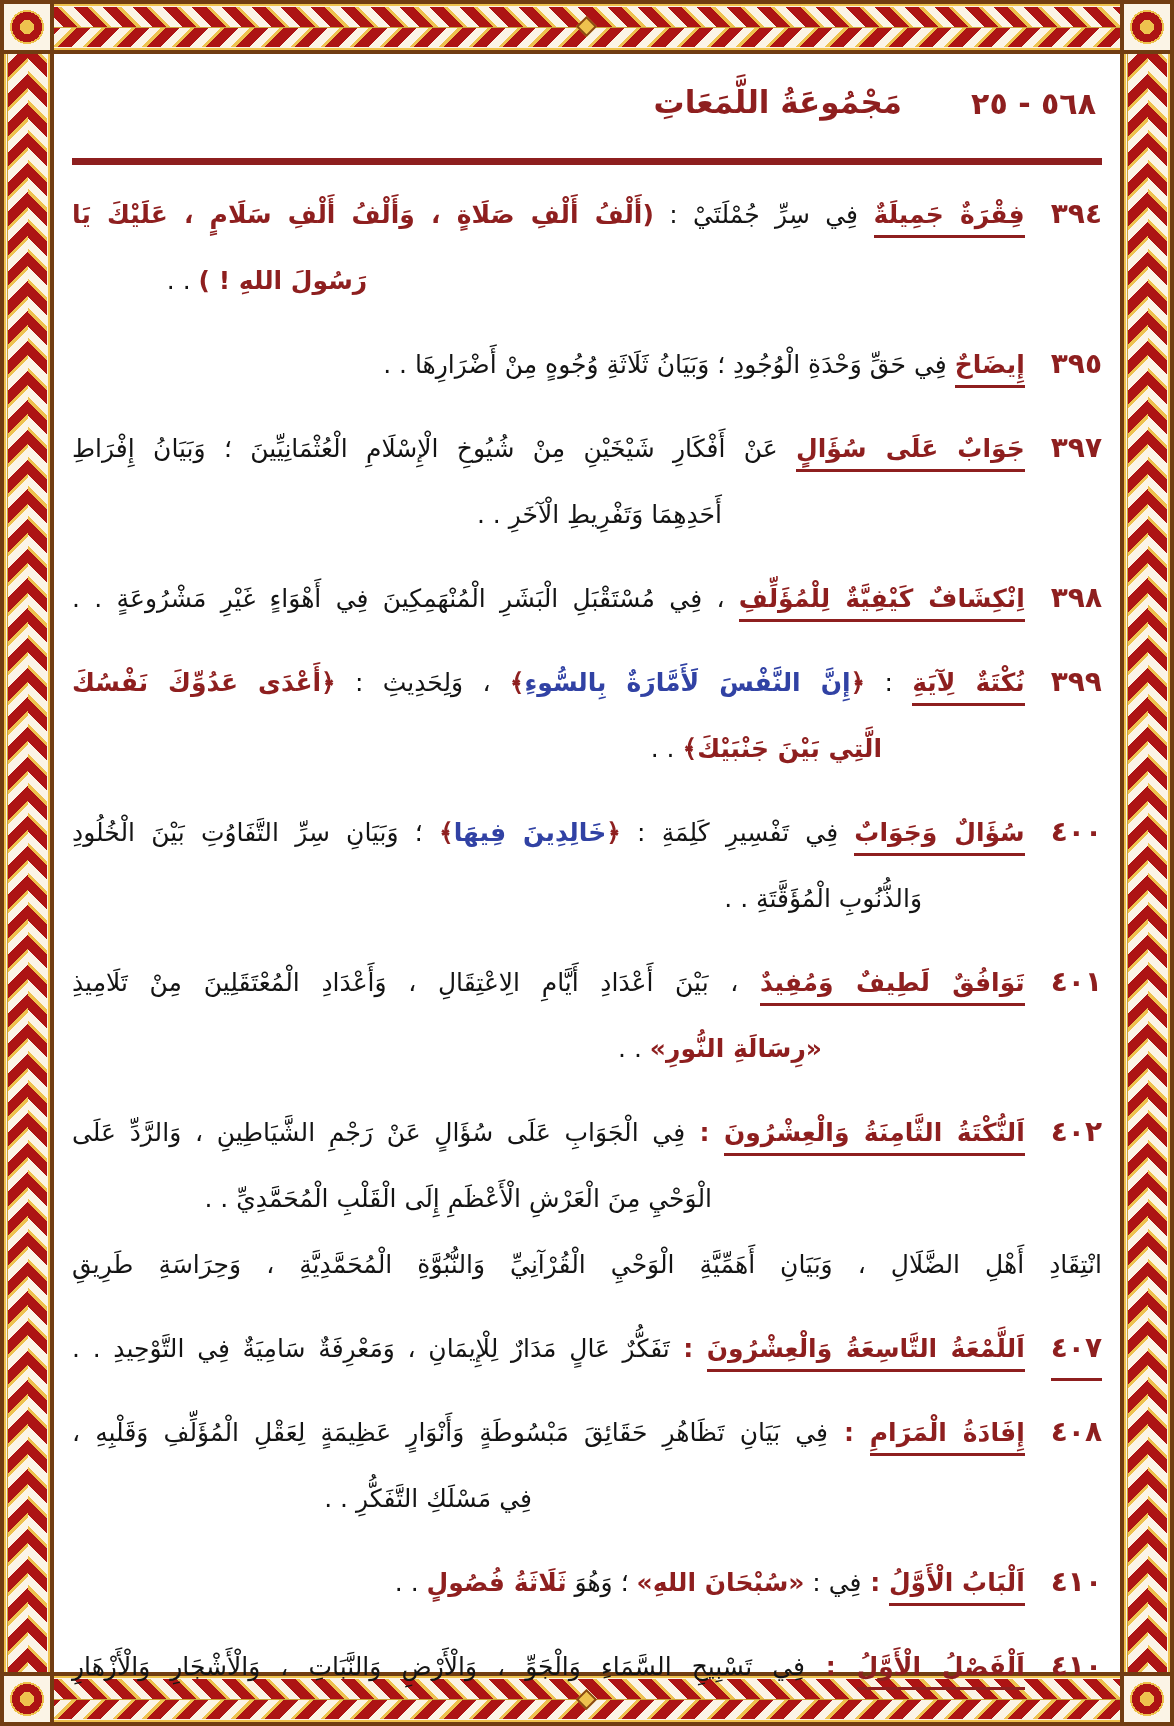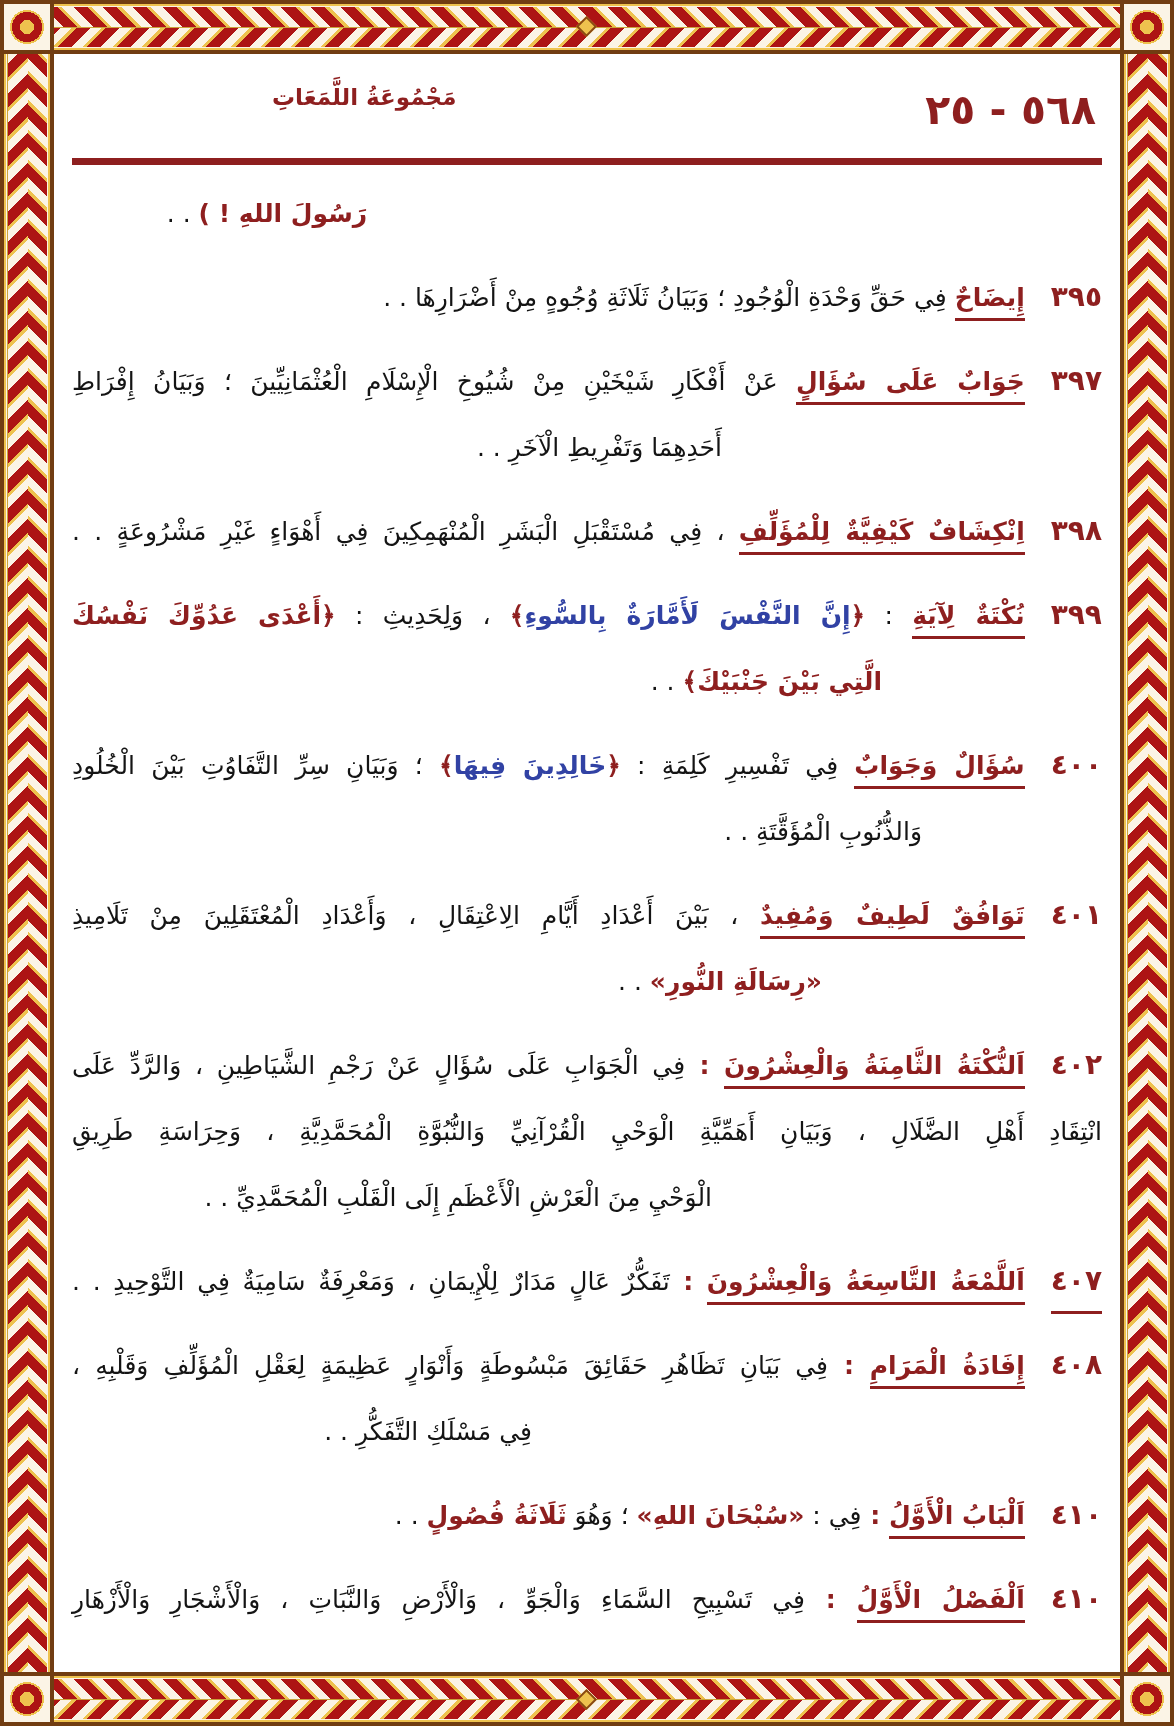--- a/index.html
+++ b/index.html
@@ -49,25 +49,25 @@
   
   .content{
     position:absolute;top:54px;bottom:54px;left:54px;right:54px;
     padding:16px 18px 0;
     direction:rtl;
     background:#ffffff;
   }
   .header{position:relative;height:76px;}
   .page-num{
     position:absolute;right:6px;top:16px;
-    color:var(--red);font-weight:bold;font-size:41px;direction:ltr;letter-spacing:1px;
+    color:var(--red);font-weight:bold;font-size:30px;direction:ltr;letter-spacing:1px;
   }
   .title{
-    text-align:left;padding-top:14px;margin:0 200px;
-    color:var(--red);font-weight:bold;font-size:23px;
+    text-align:right;padding-top:14px;margin:0 200px;
+    color:var(--red);font-weight:bold;font-size:31px;
   }
   .rule{height:5px;border-top:4px solid var(--red);border-bottom:3px solid var(--red);margin-top:12px;}
 
   .entries{padding-top:16px;}
   .entry{
     font-size:25px;line-height:66px;color:var(--ink);
     text-align:right;margin-bottom:17px;
   }
   .line{min-height:66px;}
   .line.fill{text-align:justify;text-align-last:justify;}
@@ -110,20 +110,23 @@
 
     <div class="header">
       <div class="page-num">٥٦٨ - ٢٥</div>
       <div class="title">مَجْمُوعَةُ اللَّمَعَاتِ</div>
     </div>
     <div class="rule"></div>
 
     <div class="entries">
 
       <div class="entry">
+        <div class="line fill">
+          <span class="num">٣٩٤</span><span><span class="seg ru">فِقْرَةٌ جَمِيلَةٌ</span><span class="seg b"> فِي سِرِّ جُمْلَتَيْ : </span><span class="seg r">(أَلْفُ أَلْفِ صَلَاةٍ ، وَأَلْفُ أَلْفِ سَلَامٍ ، عَلَيْكَ يَا</span></span>
+        </div>
         <div class="line" style="padding-right:640px;text-align:center;"><span class="seg r">رَسُولَ اللهِ ! )</span><span class="seg b"> . .</span></div>
       </div>
 
       <div class="entry">
         <div class="line">
           <span class="num">٣٩٥</span><span><span class="seg ru">إِيضَاحٌ</span><span class="seg b"> فِي حَقِّ وَحْدَةِ الْوُجُودِ ؛ وَبَيَانُ ثَلَاثَةِ وُجُوهٍ مِنْ أَضْرَارِهَا . .</span></span>
         </div>
       </div>
 
       <div class="entry">
@@ -157,22 +160,22 @@
         <div class="line fill">
           <span class="num">٤٠١</span><span><span class="seg ru">تَوَافُقٌ لَطِيفٌ وَمُفِيدٌ</span><span class="seg b"> ، بَيْنَ أَعْدَادِ أَيَّامِ الِاعْتِقَالِ ، وَأَعْدَادِ الْمُعْتَقَلِينَ مِنْ تَلَامِيذِ</span></span>
         </div>
         <div class="line" style="padding-right:280px;"><span class="seg r">«رِسَالَةِ النُّورِ»</span><span class="seg b"> . .</span></div>
       </div>
 
       <div class="entry">
         <div class="line fill">
           <span class="num">٤٠٢</span><span><span class="seg ru">اَلنُّكْتَةُ الثَّامِنَةُ وَالْعِشْرُونَ</span><span class="seg r"> : </span><span class="seg b">فِي الْجَوَابِ عَلَى سُؤَالٍ عَنْ رَجْمِ الشَّيَاطِينِ ، وَالرَّدِّ عَلَى</span></span>
         </div>
+        <div class="line" style="padding-right:390px;"><span class="seg b">الْوَحْيِ مِنَ الْعَرْشِ الْأَعْظَمِ إِلَى الْقَلْبِ الْمُحَمَّدِيِّ . .</span></div>
         <div class="line fill"><span class="seg b">انْتِقَادِ أَهْلِ الضَّلَالِ ، وَبَيَانِ أَهَمِّيَّةِ الْوَحْيِ الْقُرْآنِيِّ وَالنُّبُوَّةِ الْمُحَمَّدِيَّةِ ، وَحِرَاسَةِ طَرِيقِ</span></div>
-        <div class="line" style="padding-right:390px;"><span class="seg b">الْوَحْيِ مِنَ الْعَرْشِ الْأَعْظَمِ إِلَى الْقَلْبِ الْمُحَمَّدِيِّ . .</span></div>
       </div>
 
       <div class="entry">
         <div class="line fill">
           <span class="num u">٤٠٧</span><span><span class="seg ru">اَللَّمْعَةُ التَّاسِعَةُ وَالْعِشْرُونَ</span><span class="seg r"> : </span><span class="seg b">تَفَكُّرٌ عَالٍ مَدَارٌ لِلْإِيمَانِ ، وَمَعْرِفَةٌ سَامِيَةٌ فِي التَّوْحِيدِ . .</span></span>
         </div>
       </div>
 
       <div class="entry">
         <div class="line fill">

